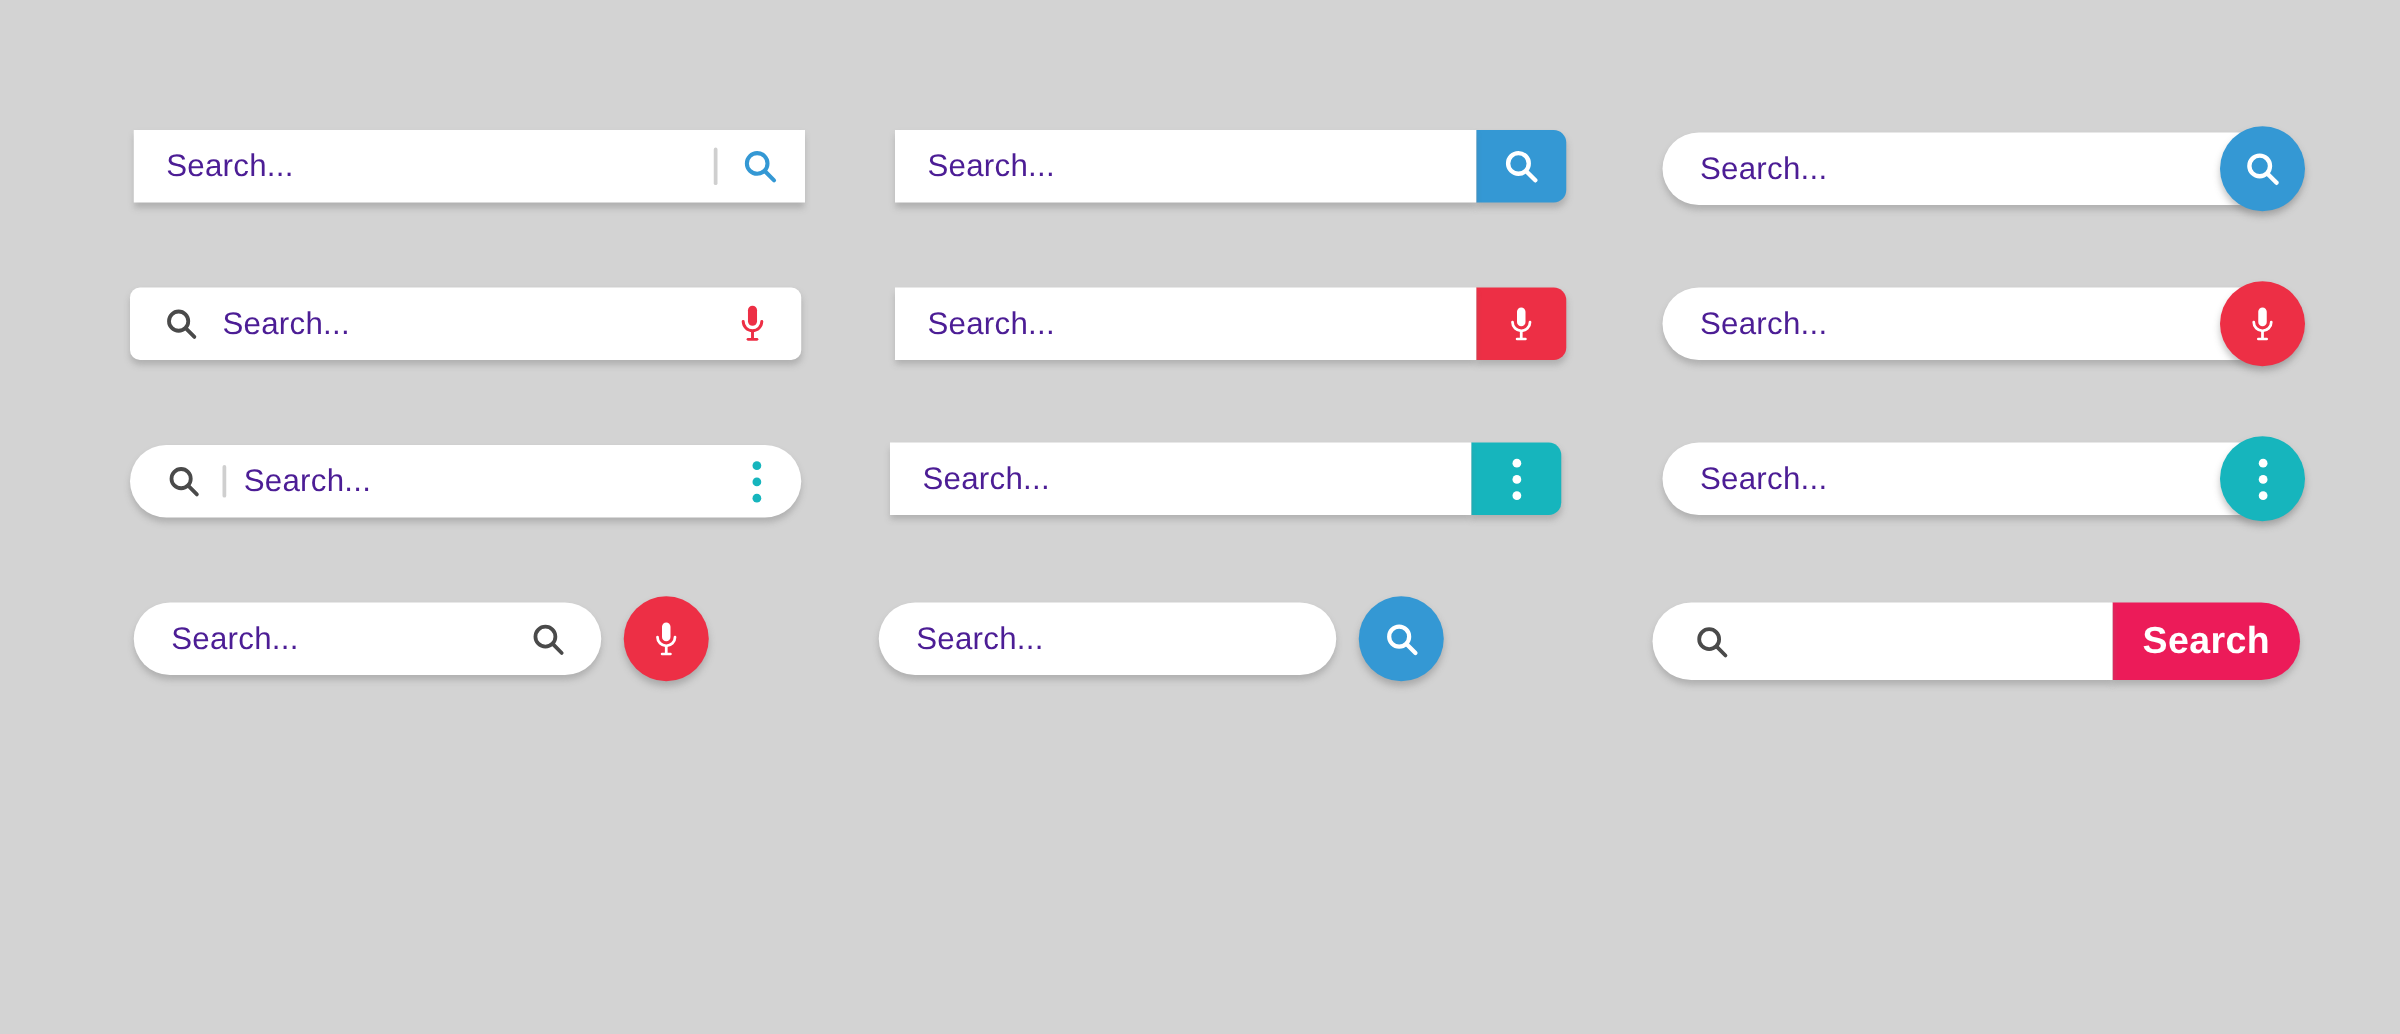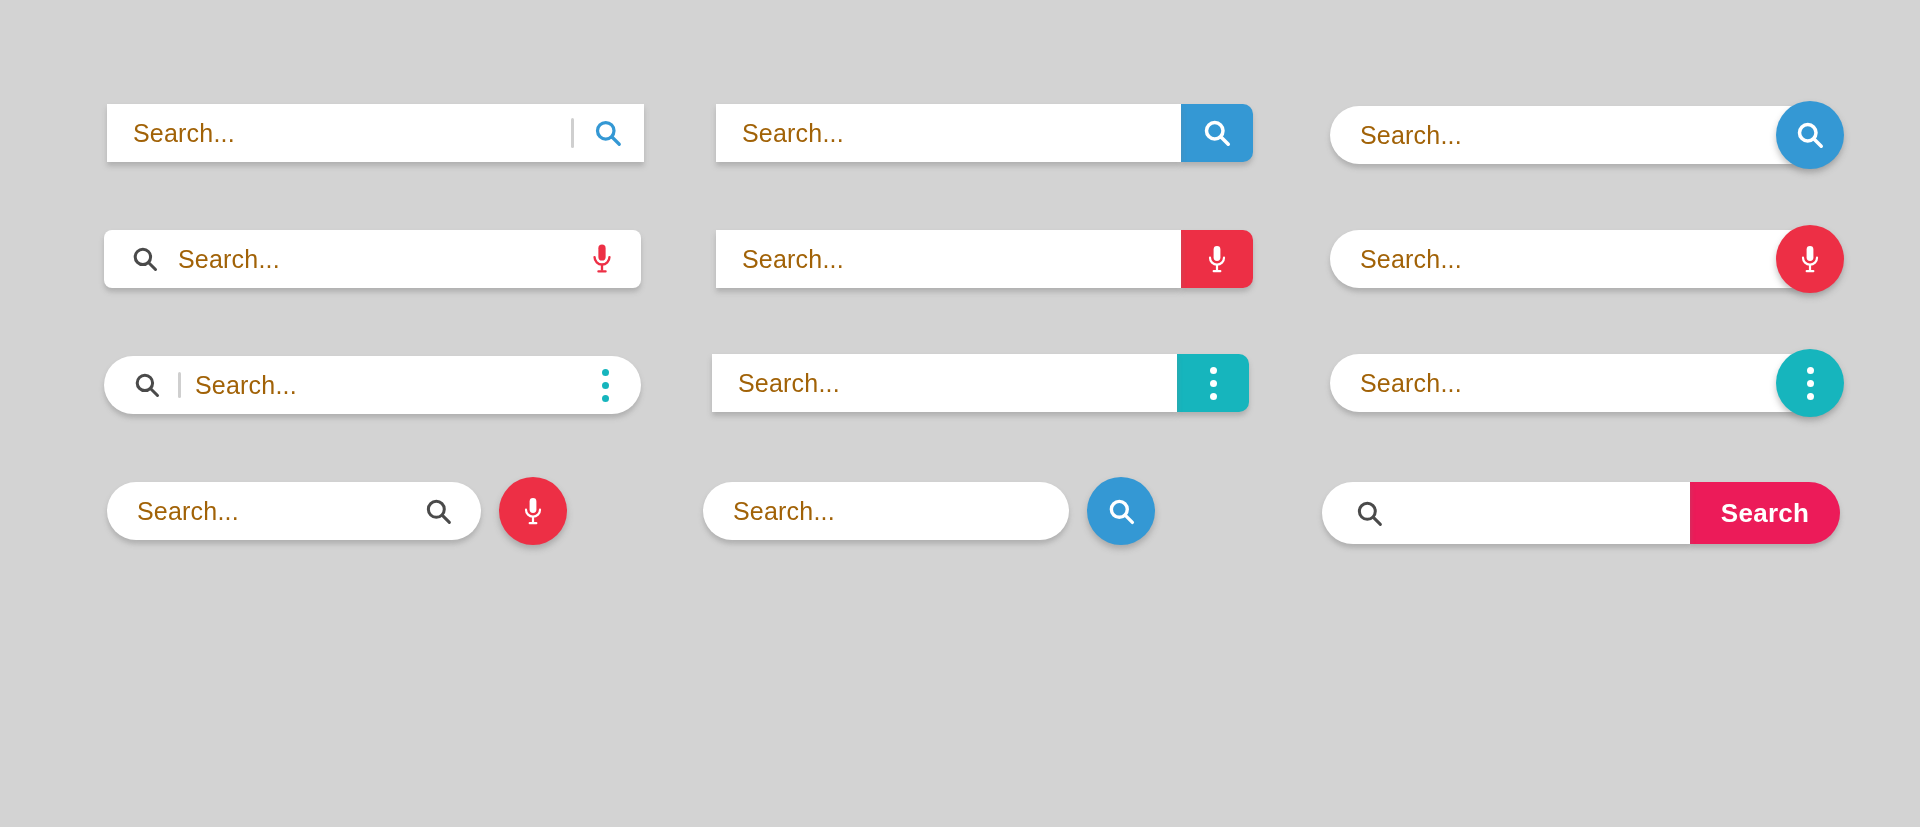--- a/index.html
+++ b/index.html
@@ -41,21 +41,21 @@
     min-width: 0;
     box-shadow: 0 4px 5px rgba(120,120,120,0.38);
   }
 
   .field.rect      { border-radius: 0; }
   .field.soft      { border-radius: 8px; }
   .field.pill      { border-radius: 999px; }
   .field.pill-left { border-radius: 999px 0 0 999px; }
 
   .ph {
-    color: #a16207;
+    color: #4c1d95;
     font-size: 25px;
     letter-spacing: 0.2px;
     white-space: nowrap;
     user-select: none;
     line-height: 1;
   }
 
   .divider {
     width: 3px;
     background: #cfcfcf;
@@ -97,21 +97,21 @@
     justify-content: center;
     flex: 0 0 auto;
     box-shadow: 0 4px 6px rgba(120,120,120,0.45);
   }
 
   
   .btn-circle.detached { margin-left: 18px; }
 
   .btn-label {
     color: #ffffff;
-    font-size: 26px;
+    font-size: 30px;
     font-weight: bold;
     letter-spacing: 0.3px;
     user-select: none;
   }
 
   
   .kebab {
     display: flex;
     flex-direction: column;
     align-items: center;

